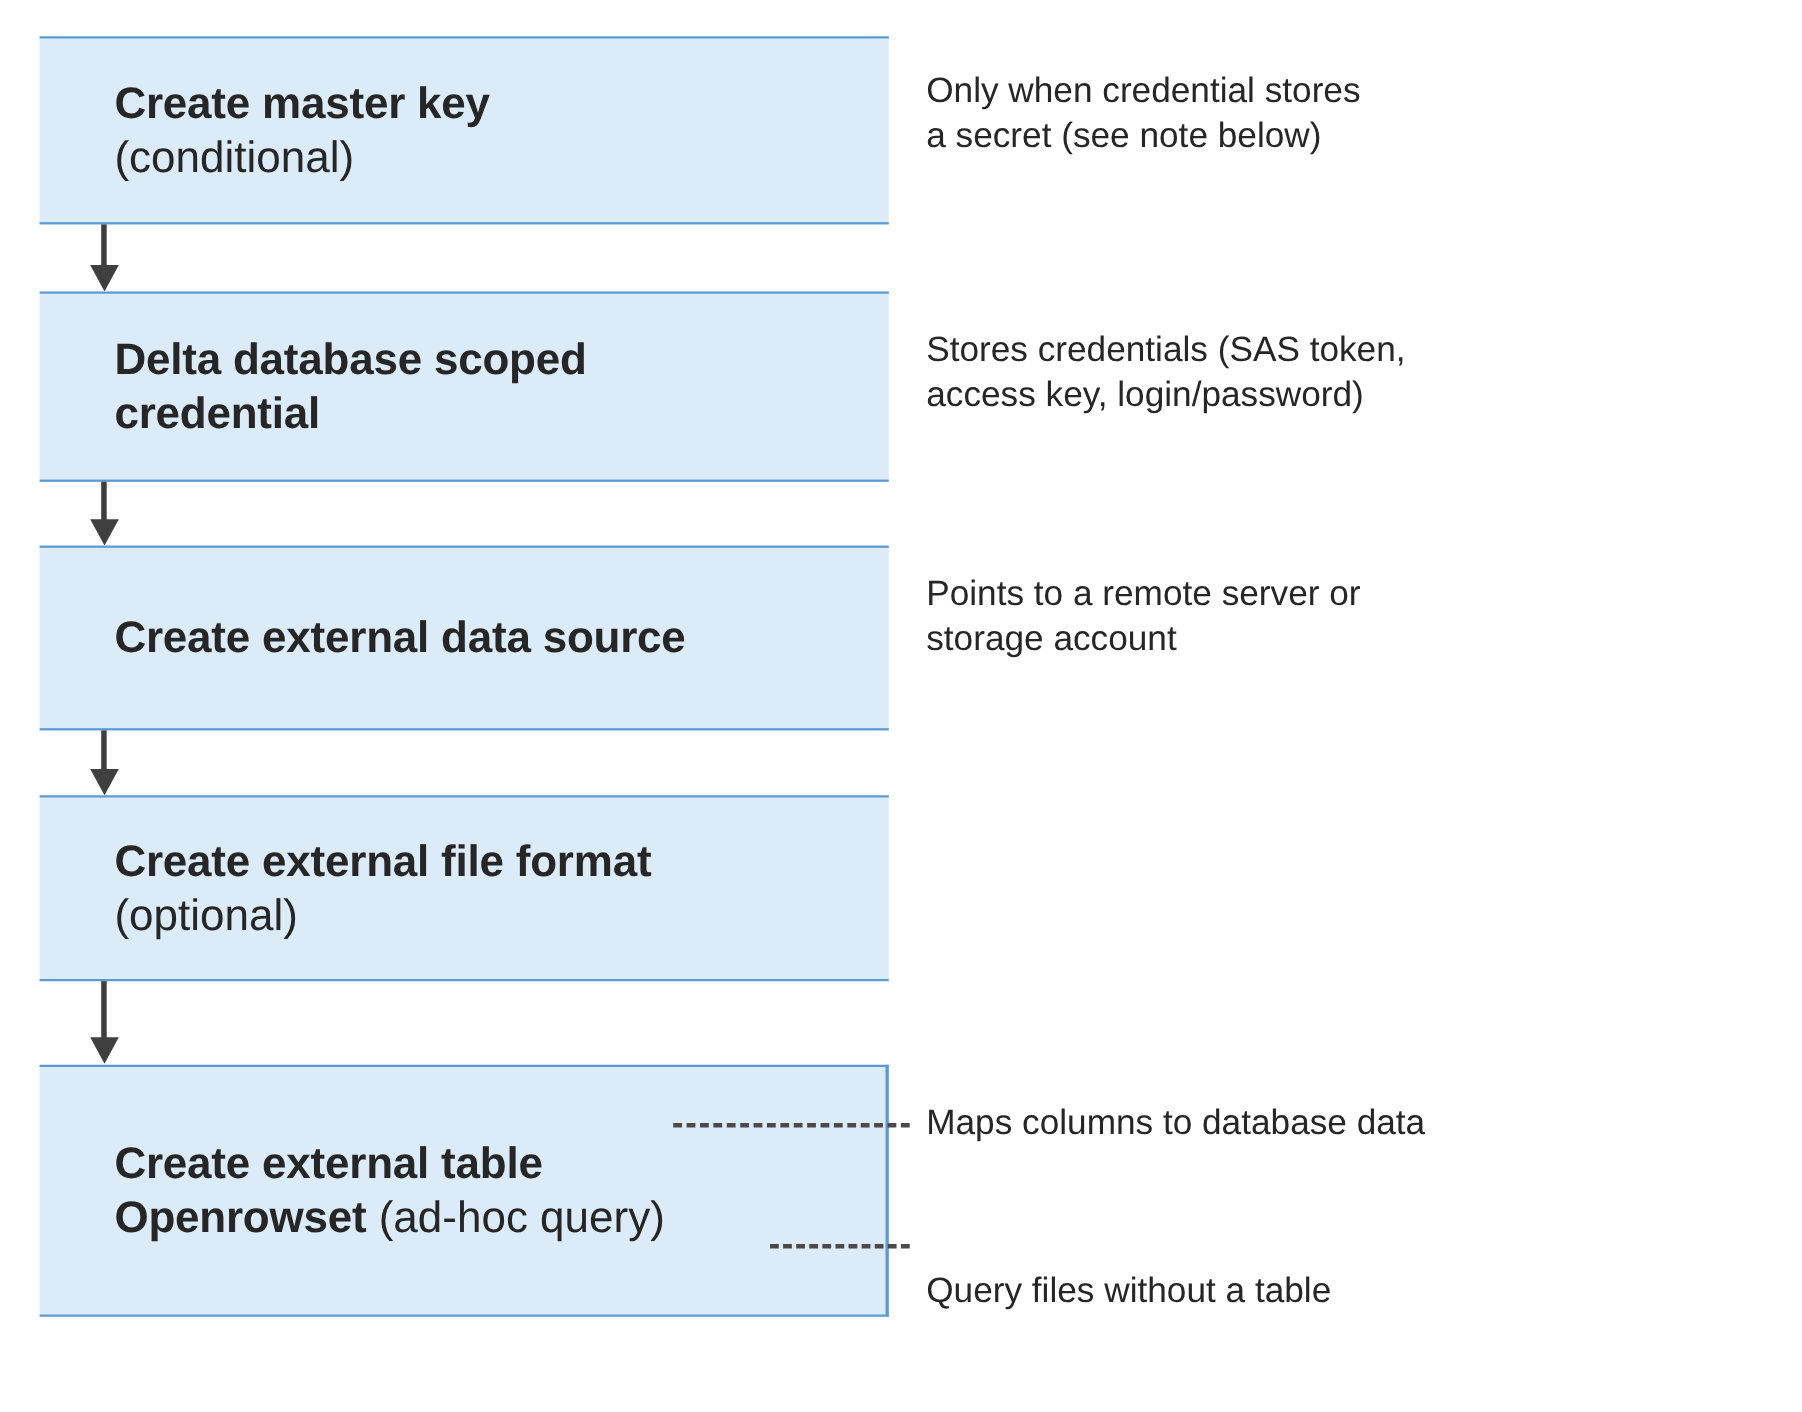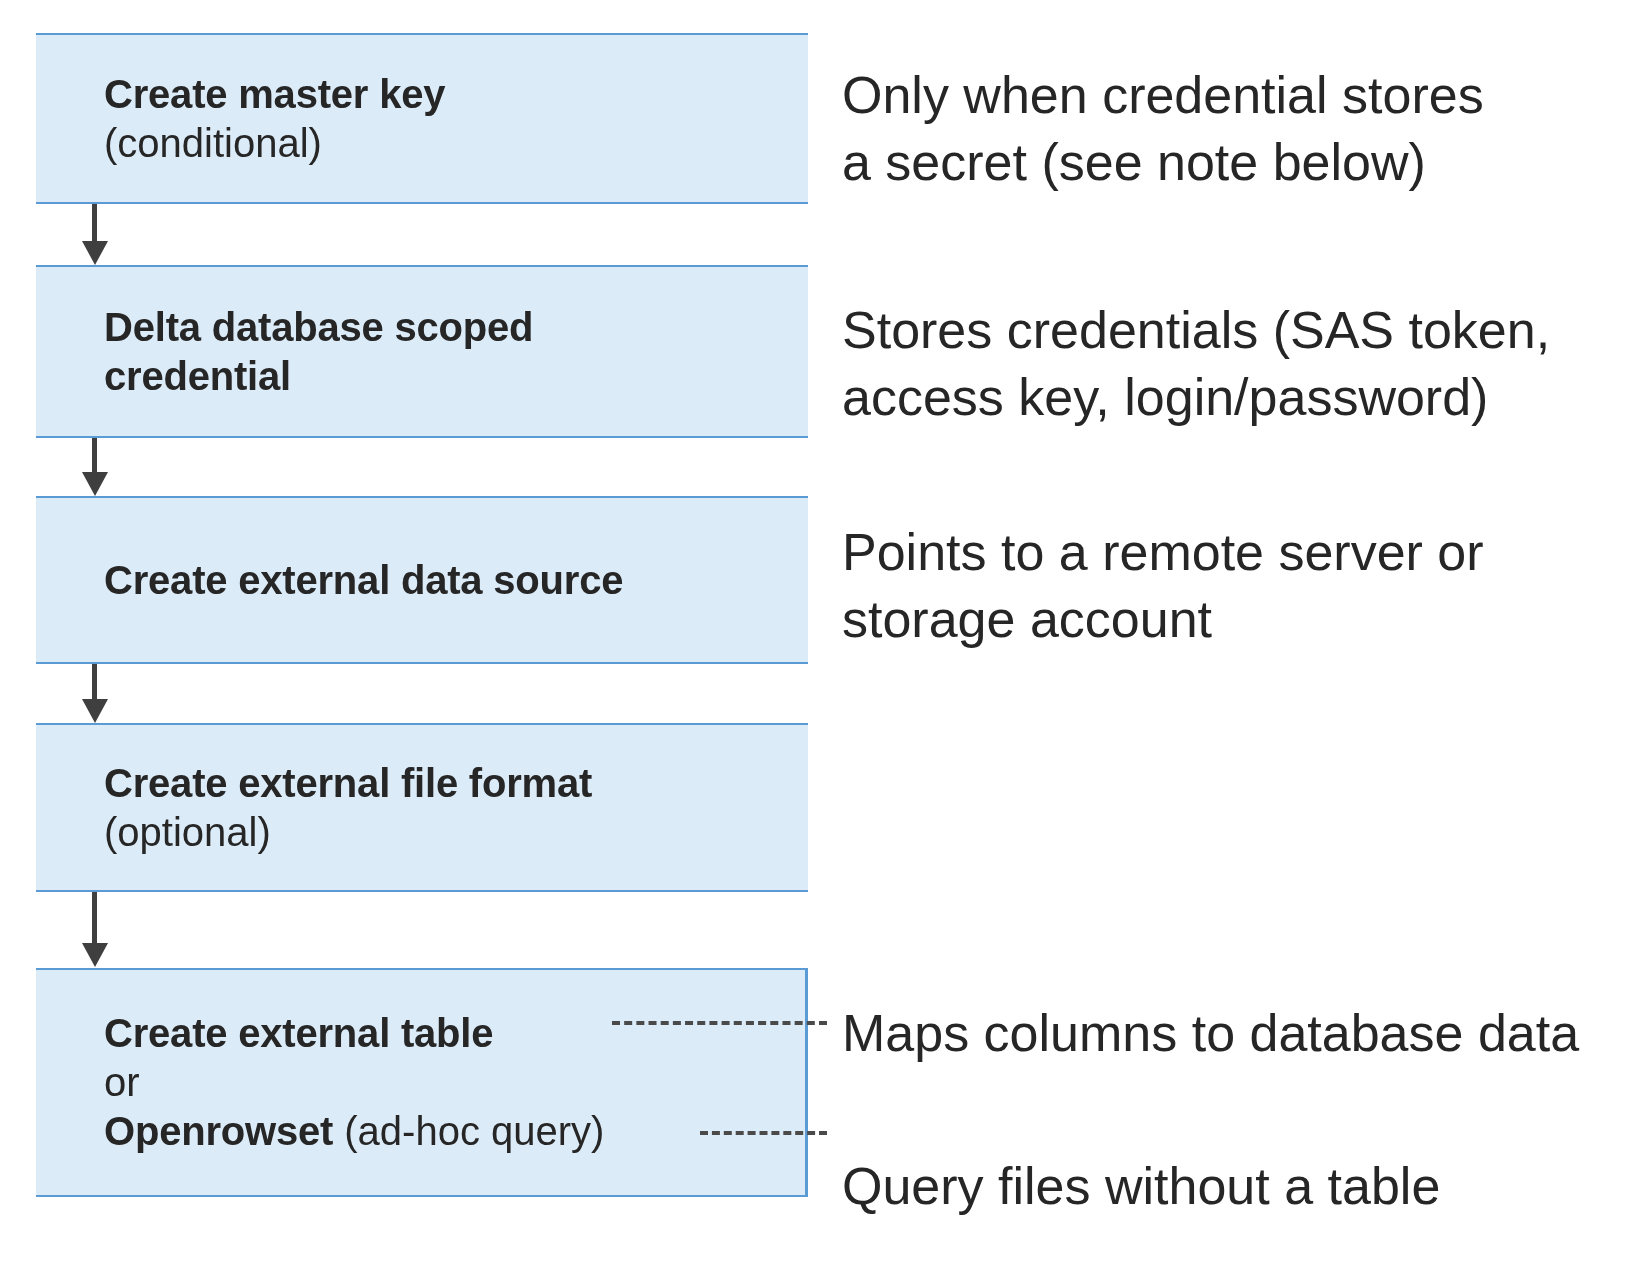--- a/index.html
+++ b/index.html
@@ -98,21 +98,21 @@
   #arrow-3 .head { top: 35px; }
 
   #arrow-4 { top: 892px; height: 76px; }
   #arrow-4 .stem { height: 52px; }
   #arrow-4 .head { top: 51px; }
 
   
   .note {
     position: absolute;
     left: 842px;
-    font-size: 52px;
+    font-size: 32px;
     line-height: 1.28;
     color: #262626;
     white-space: pre-line;
   }
   #note-master     { top: 62px;  }
   #note-credential { top: 297px; }
   #note-datasource { top: 519px; }
   #note-fileformat { top: 732px; }
   #note-table      { top: 1000px; }
   #note-openrowset { top: 1153px; }
@@ -180,21 +180,20 @@
   </div>
 
   <div class="arrow" id="arrow-4">
     <div class="stem"></div>
     <div class="head"></div>
   </div>
 
   <div class="box rightedge" id="box-table">
     <div class="inner">
       <div class="ttl">Create external table</div>
-      <div class="sub">or</div>
       <div class="sub"><span class="ttl" style="font-size:40px">Openrowset</span><span> (ad-hoc query)</span></div>
     </div>
   </div>
 
   <div class="dashline" id="dash-table"></div>
   <div class="note" id="note-table">Maps columns to database data</div>
 
   <div class="dashline" id="dash-openrowset"></div>
   <div class="note" id="note-openrowset">Query files without a table</div>
 

